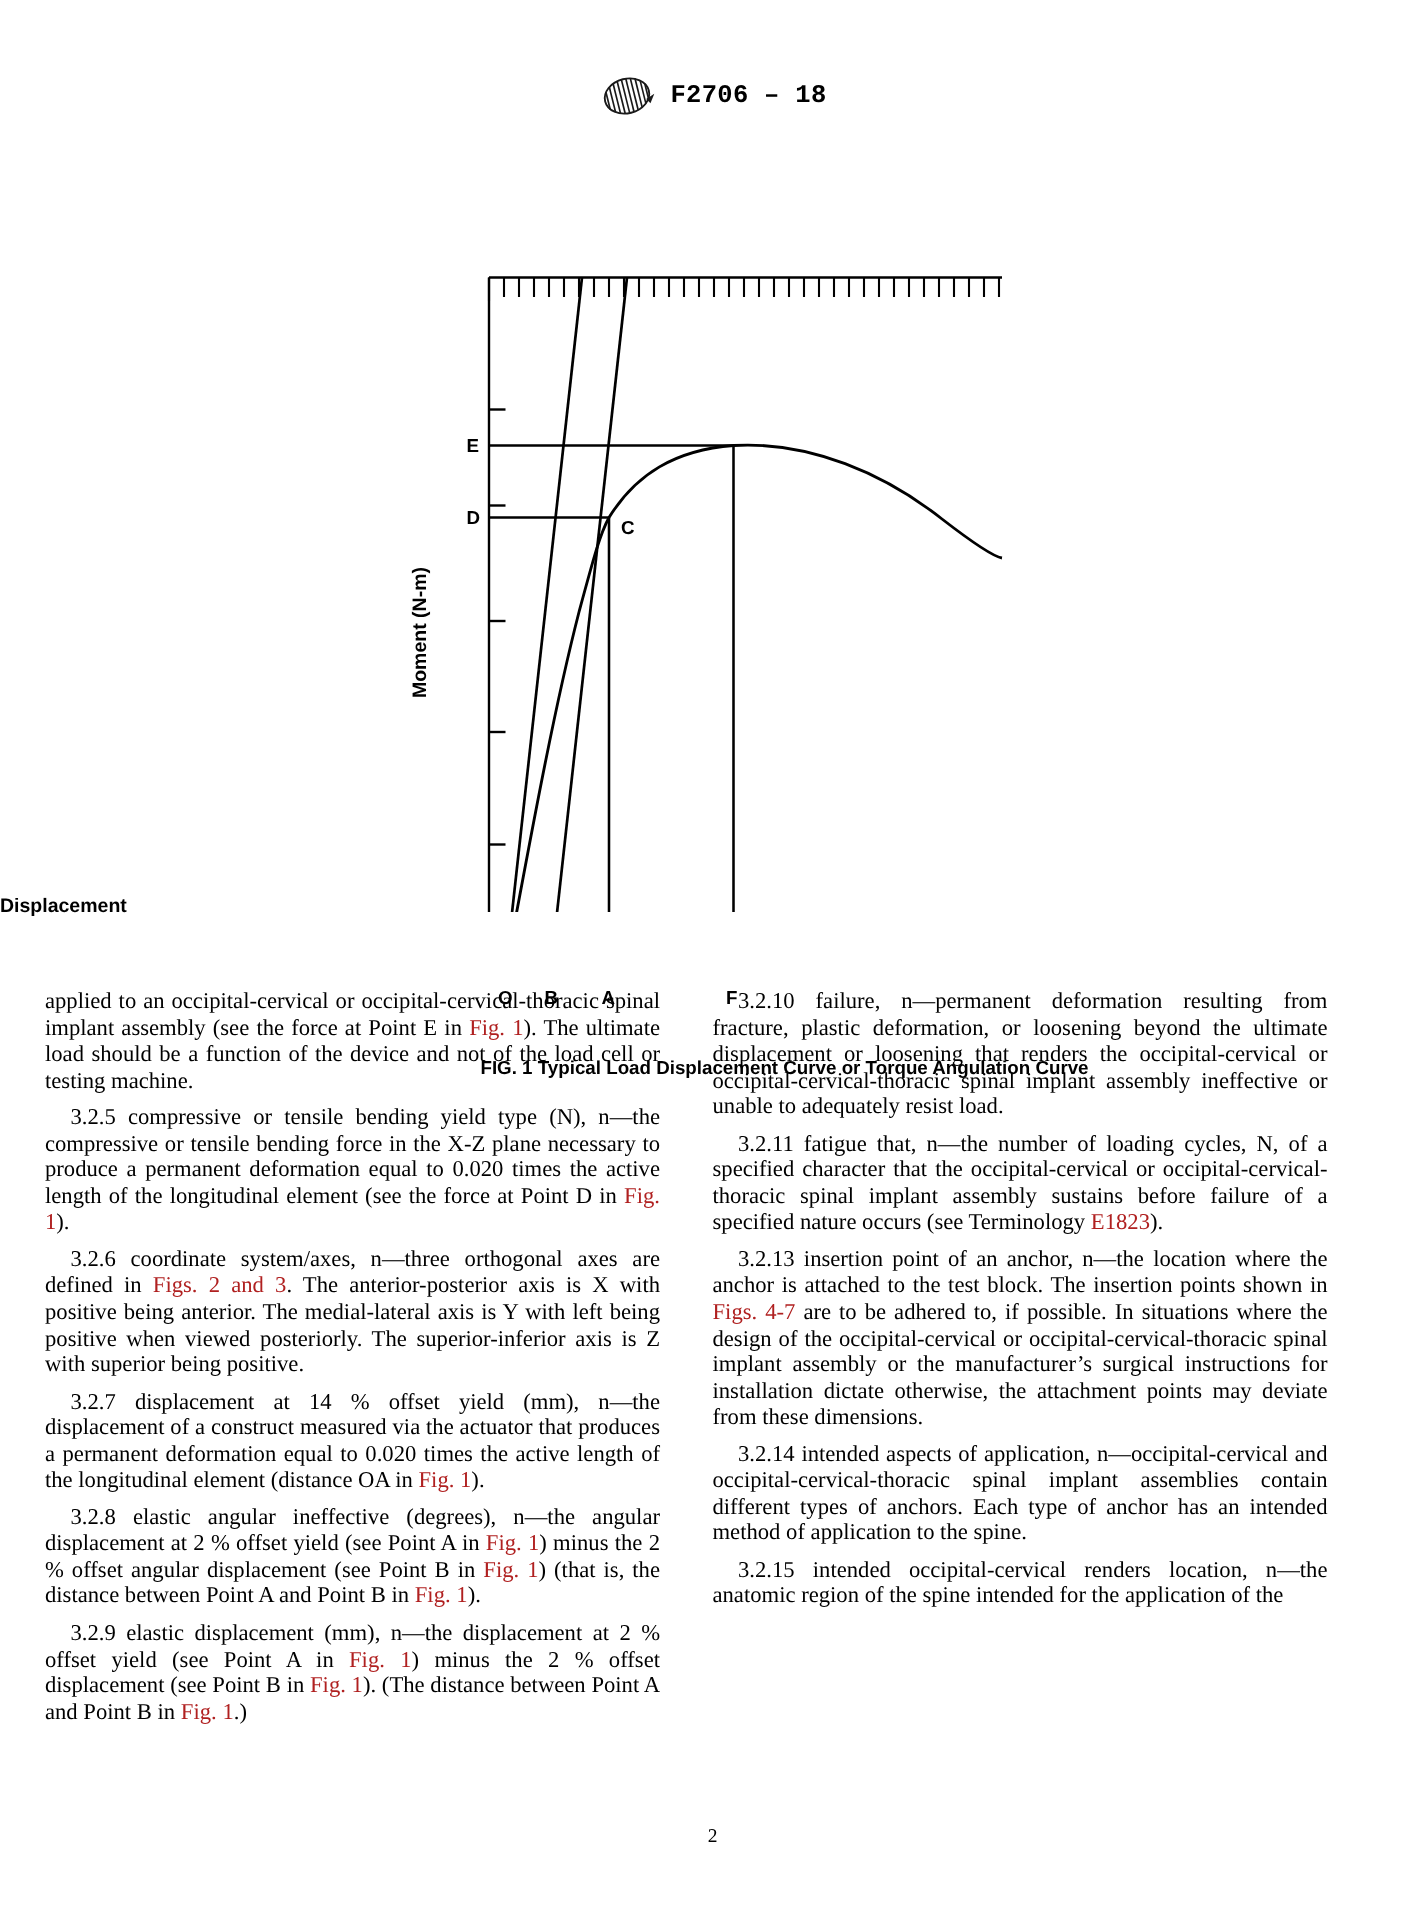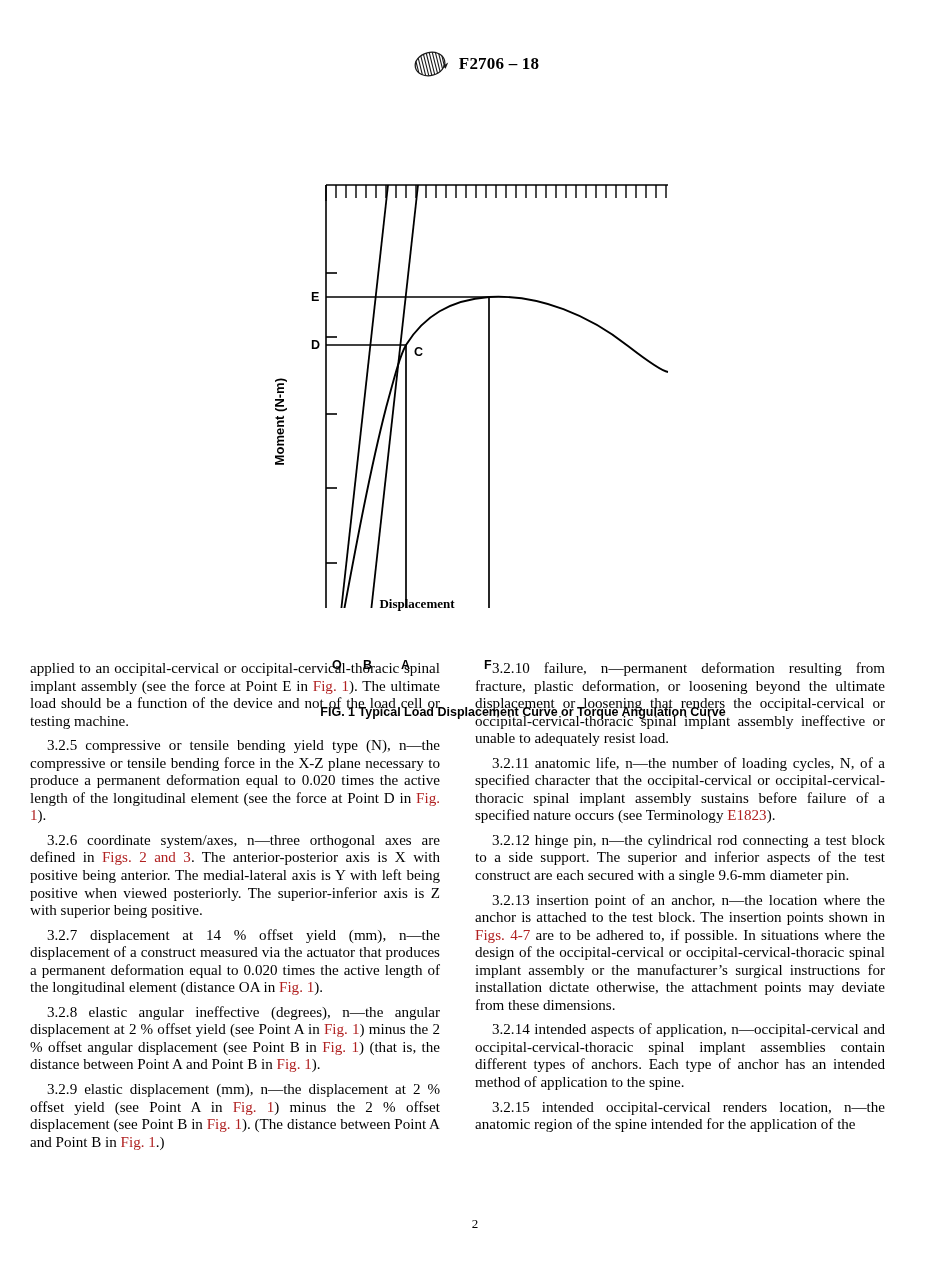--- a/index.html
+++ b/index.html
@@ -25,21 +25,21 @@
     display: flex;
     align-items: center;
     justify-content: center;
     gap: 10px;
   }
   .astm-logo {
     width: 38px;
     height: 28px;
   }
   .doc-designation {
-    font-family: Liberation Serif, serif;
+    font-family: Liberation Mono, monospace;
     font-weight: bold;
     font-size: 17px;
     letter-spacing: 0.2px;
   }
 
   
   .figure-block {
     position: absolute;
     top: 88px;
     left: 0;
@@ -62,22 +62,22 @@
     font-family: "Liberation Sans", sans-serif;
     font-weight: bold;
     font-size: 13px;
     white-space: nowrap;
   }
   .axis-title-x {
     position: absolute;
     left: 0;
     top: 508px;
     width: 834px;
-    text-align: center;
-    font-family: Liberation Serif, serif;
+    text-align: left;
+    font-family: Liberation Sans, sans-serif;
     font-weight: bold;
     font-size: 13px;
   }
   .fig-caption {
     position: absolute;
     top: 617px;
     left: 0;
     width: 950px;
     text-align: center;
     font-family: "Liberation Sans", sans-serif;
@@ -288,21 +288,20 @@
   <div class="col" id="left-col">
       <p class="para">applied to an occipital-cervical or occipital-cervical-thoracic spinal implant assembly (see the force at Point E in <span class="ref">Fig. 1</span>). The ultimate load should be a function of the device and not of the load cell or testing machine.</p>
       <p class="para indent">3.2.5 <span class="ital">compressive or tensile bending yield type (N), n</span>—the compressive or tensile bending force in the <span class="ital">X-Z</span> plane necessary to produce a permanent deformation equal to 0.020 times the active length of the longitudinal element (see the force at Point D in <span class="ref">Fig. 1</span>).</p>
       <p class="para indent">3.2.6 <span class="ital">coordinate system/axes, n</span>—three orthogonal axes are defined in <span class="ref">Figs. 2 and 3</span>. The anterior-posterior axis is <span class="ital">X</span> with positive being anterior. The medial-lateral axis is <span class="ital">Y</span> with left being positive when viewed posteriorly. The superior-inferior axis is <span class="ital">Z</span> with superior being positive.</p>
       <p class="para indent">3.2.7 <span class="ital">displacement at 14 % offset yield (mm), n</span>—the displacement of a construct measured via the actuator that produces a permanent deformation equal to 0.020 times the active length of the longitudinal element (distance OA in <span class="ref">Fig. 1</span>).</p>
       <p class="para indent">3.2.8 <span class="ital">elastic angular ineffective (degrees), n</span>—the angular displacement at 2 % offset yield (see Point A in <span class="ref">Fig. 1</span>) minus the 2 % offset angular displacement (see Point B in <span class="ref">Fig. 1</span>) (that is, the distance between Point A and Point B in <span class="ref">Fig. 1</span>).</p>
       <p class="para indent">3.2.9 <span class="ital">elastic displacement (mm), n</span>—the displacement at 2 % offset yield (see Point A in <span class="ref">Fig. 1</span>) minus the 2 % offset displacement (see Point B in <span class="ref">Fig. 1</span>). (The distance between Point A and Point B in <span class="ref">Fig. 1</span>.)</p>
     </div>
   <div class="col" id="right-col">
       <p class="para indent">3.2.10 <span class="ital">failure, n</span>—permanent deformation resulting from fracture, plastic deformation, or loosening beyond the ultimate displacement or loosening that renders the occipital-cervical or occipital-cervical-thoracic spinal implant assembly ineffective or unable to adequately resist load.</p>
-      <p class="para indent">3.2.11 <span class="ital">anatomic life, n</span>—the number of loading cycles, <span class="ital">N</span>, of a specified character that the occipital-cervical or occipital-cervical-thoracic spinal implant assembly sustains before failure of a specified nature occurs (see Terminology <span class="ref">E1823</span>).</p>
-      <p class="para indent">3.2.12 <span class="ital">hinge pin, n</span>—the cylindrical rod connecting a test block to a side support. The superior and inferior aspects of the test construct are each secured with a single 9.6-mm diameter pin.</p>
+      <p class="para indent">3.2.11 <span class="ital">fatigue that, n</span>—the number of loading cycles, <span class="ital">N</span>, of a specified character that the occipital-cervical or occipital-cervical-thoracic spinal implant assembly sustains before failure of a specified nature occurs (see Terminology <span class="ref">E1823</span>).</p>
       <p class="para indent">3.2.13 <span class="ital">insertion point of an anchor, n</span>—the location where the anchor is attached to the test block. The insertion points shown in <span class="ref">Figs. 4-7</span> are to be adhered to, if possible. In situations where the design of the occipital-cervical or occipital-cervical-thoracic spinal implant assembly or the manufacturer’s surgical instructions for installation dictate otherwise, the attachment points may deviate from these dimensions.</p>
       <p class="para indent">3.2.14 <span class="ital">intended aspects of application, n</span>—occipital-cervical and occipital-cervical-thoracic spinal implant assemblies contain different types of anchors. Each type of anchor has an intended method of application to the spine.</p>
       <p class="para indent">3.2.15 <span class="ital">intended occipital-cervical renders location, n</span>—the anatomic region of the spine intended for the application of the</p>
     </div>
 </div>
 
 <div class="page-number">2</div>
 
 </body></html>

